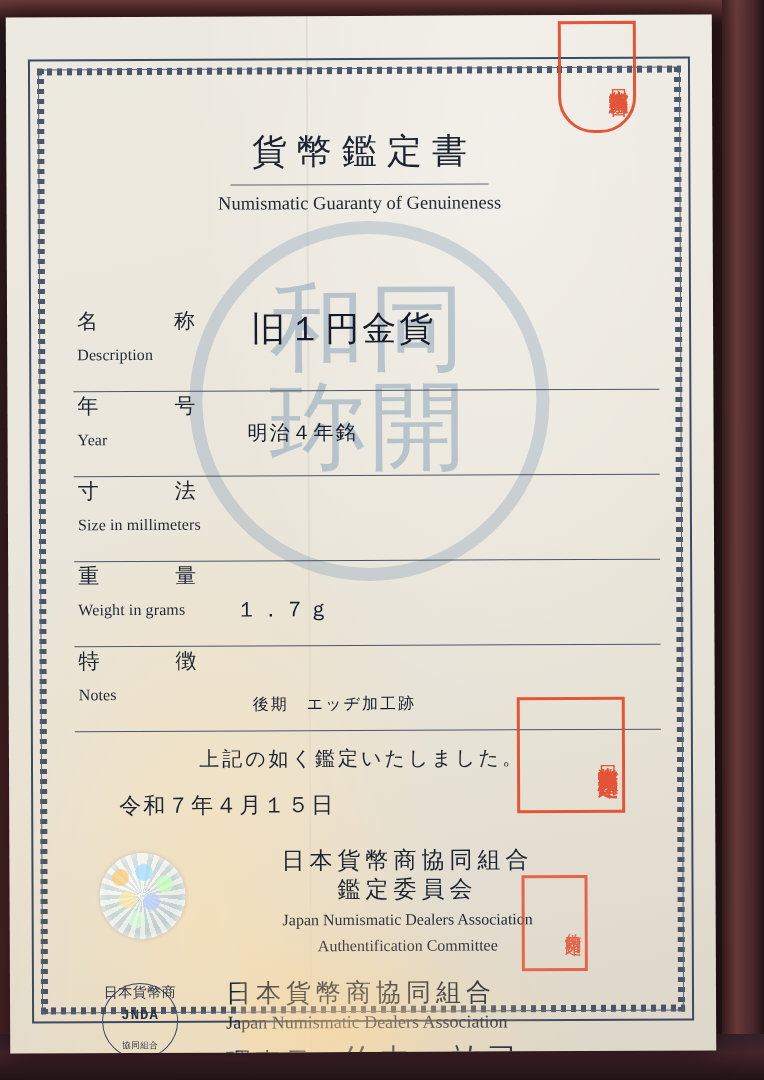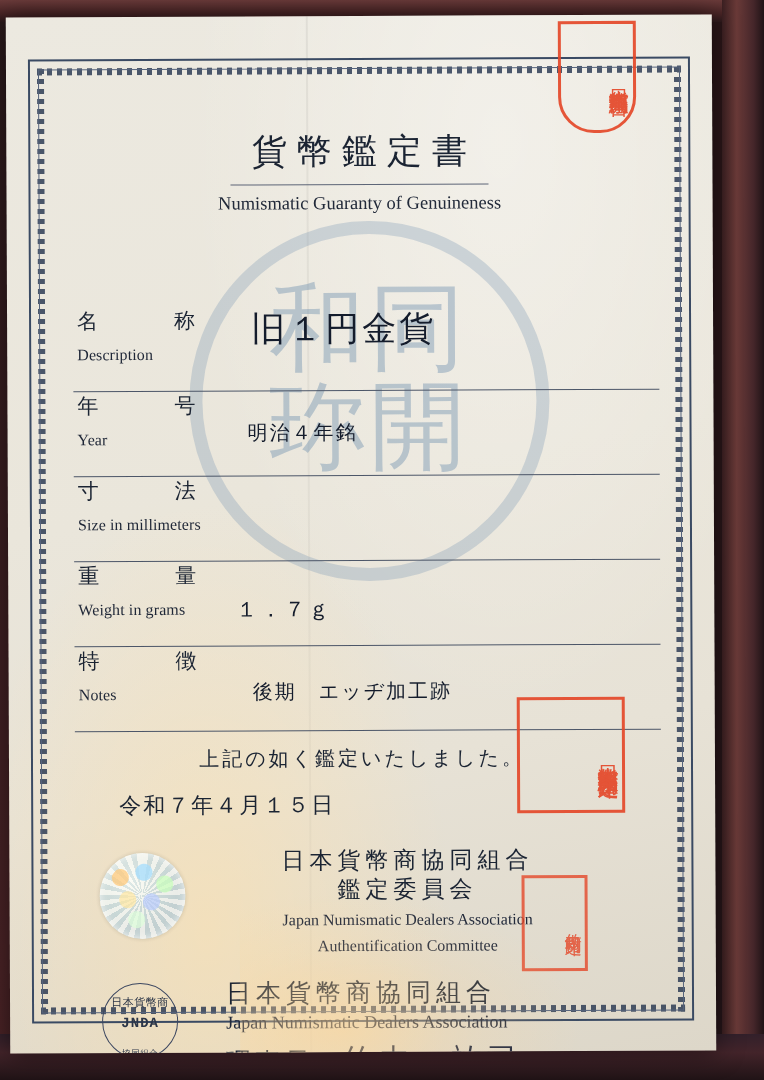--- a/index.html
+++ b/index.html
@@ -187,23 +187,23 @@
     top: 28px;
     left: 192px;
   }
   .field-value.weight {
     font-size: 21px;
     letter-spacing: 3px;
     top: 34px;
     left: 180px;
   }
   .field-value.notes {
-    font-size: 20px;
+    font-size: 16px;
     letter-spacing: 2px;
-    top: 32px;
+    top: 48px;
     left: 196px;
   }
   .rule {
     position: absolute;
     left: 18px;
     right: 6px;
     bottom: 0;
     height: 1px;
     background: #4d5costume;
     background: #4c5668;
@@ -293,23 +293,22 @@
     top: 6px;
     width: 76px;
     height: 76px;
     border-radius: 50%;
     border: 1.5px solid #3c4760;
     box-sizing: border-box;
     text-align: center;
     color: #2b3547;
   }
   #jnda-seal .s-top {
-    font-size: 11px;
+    font-size: 14px;
     letter-spacing: 0.5px;
-    margin-top: 11px;
     font-family: Liberation Mono, monospace;
   }
   #jnda-seal .s-mid {
     font-size: 14px;
     font-weight: bold;
     letter-spacing: 1px;
     margin-top: 5px;
     font-family: Liberation Mono, monospace;
   }
   #jnda-seal .s-bot {

